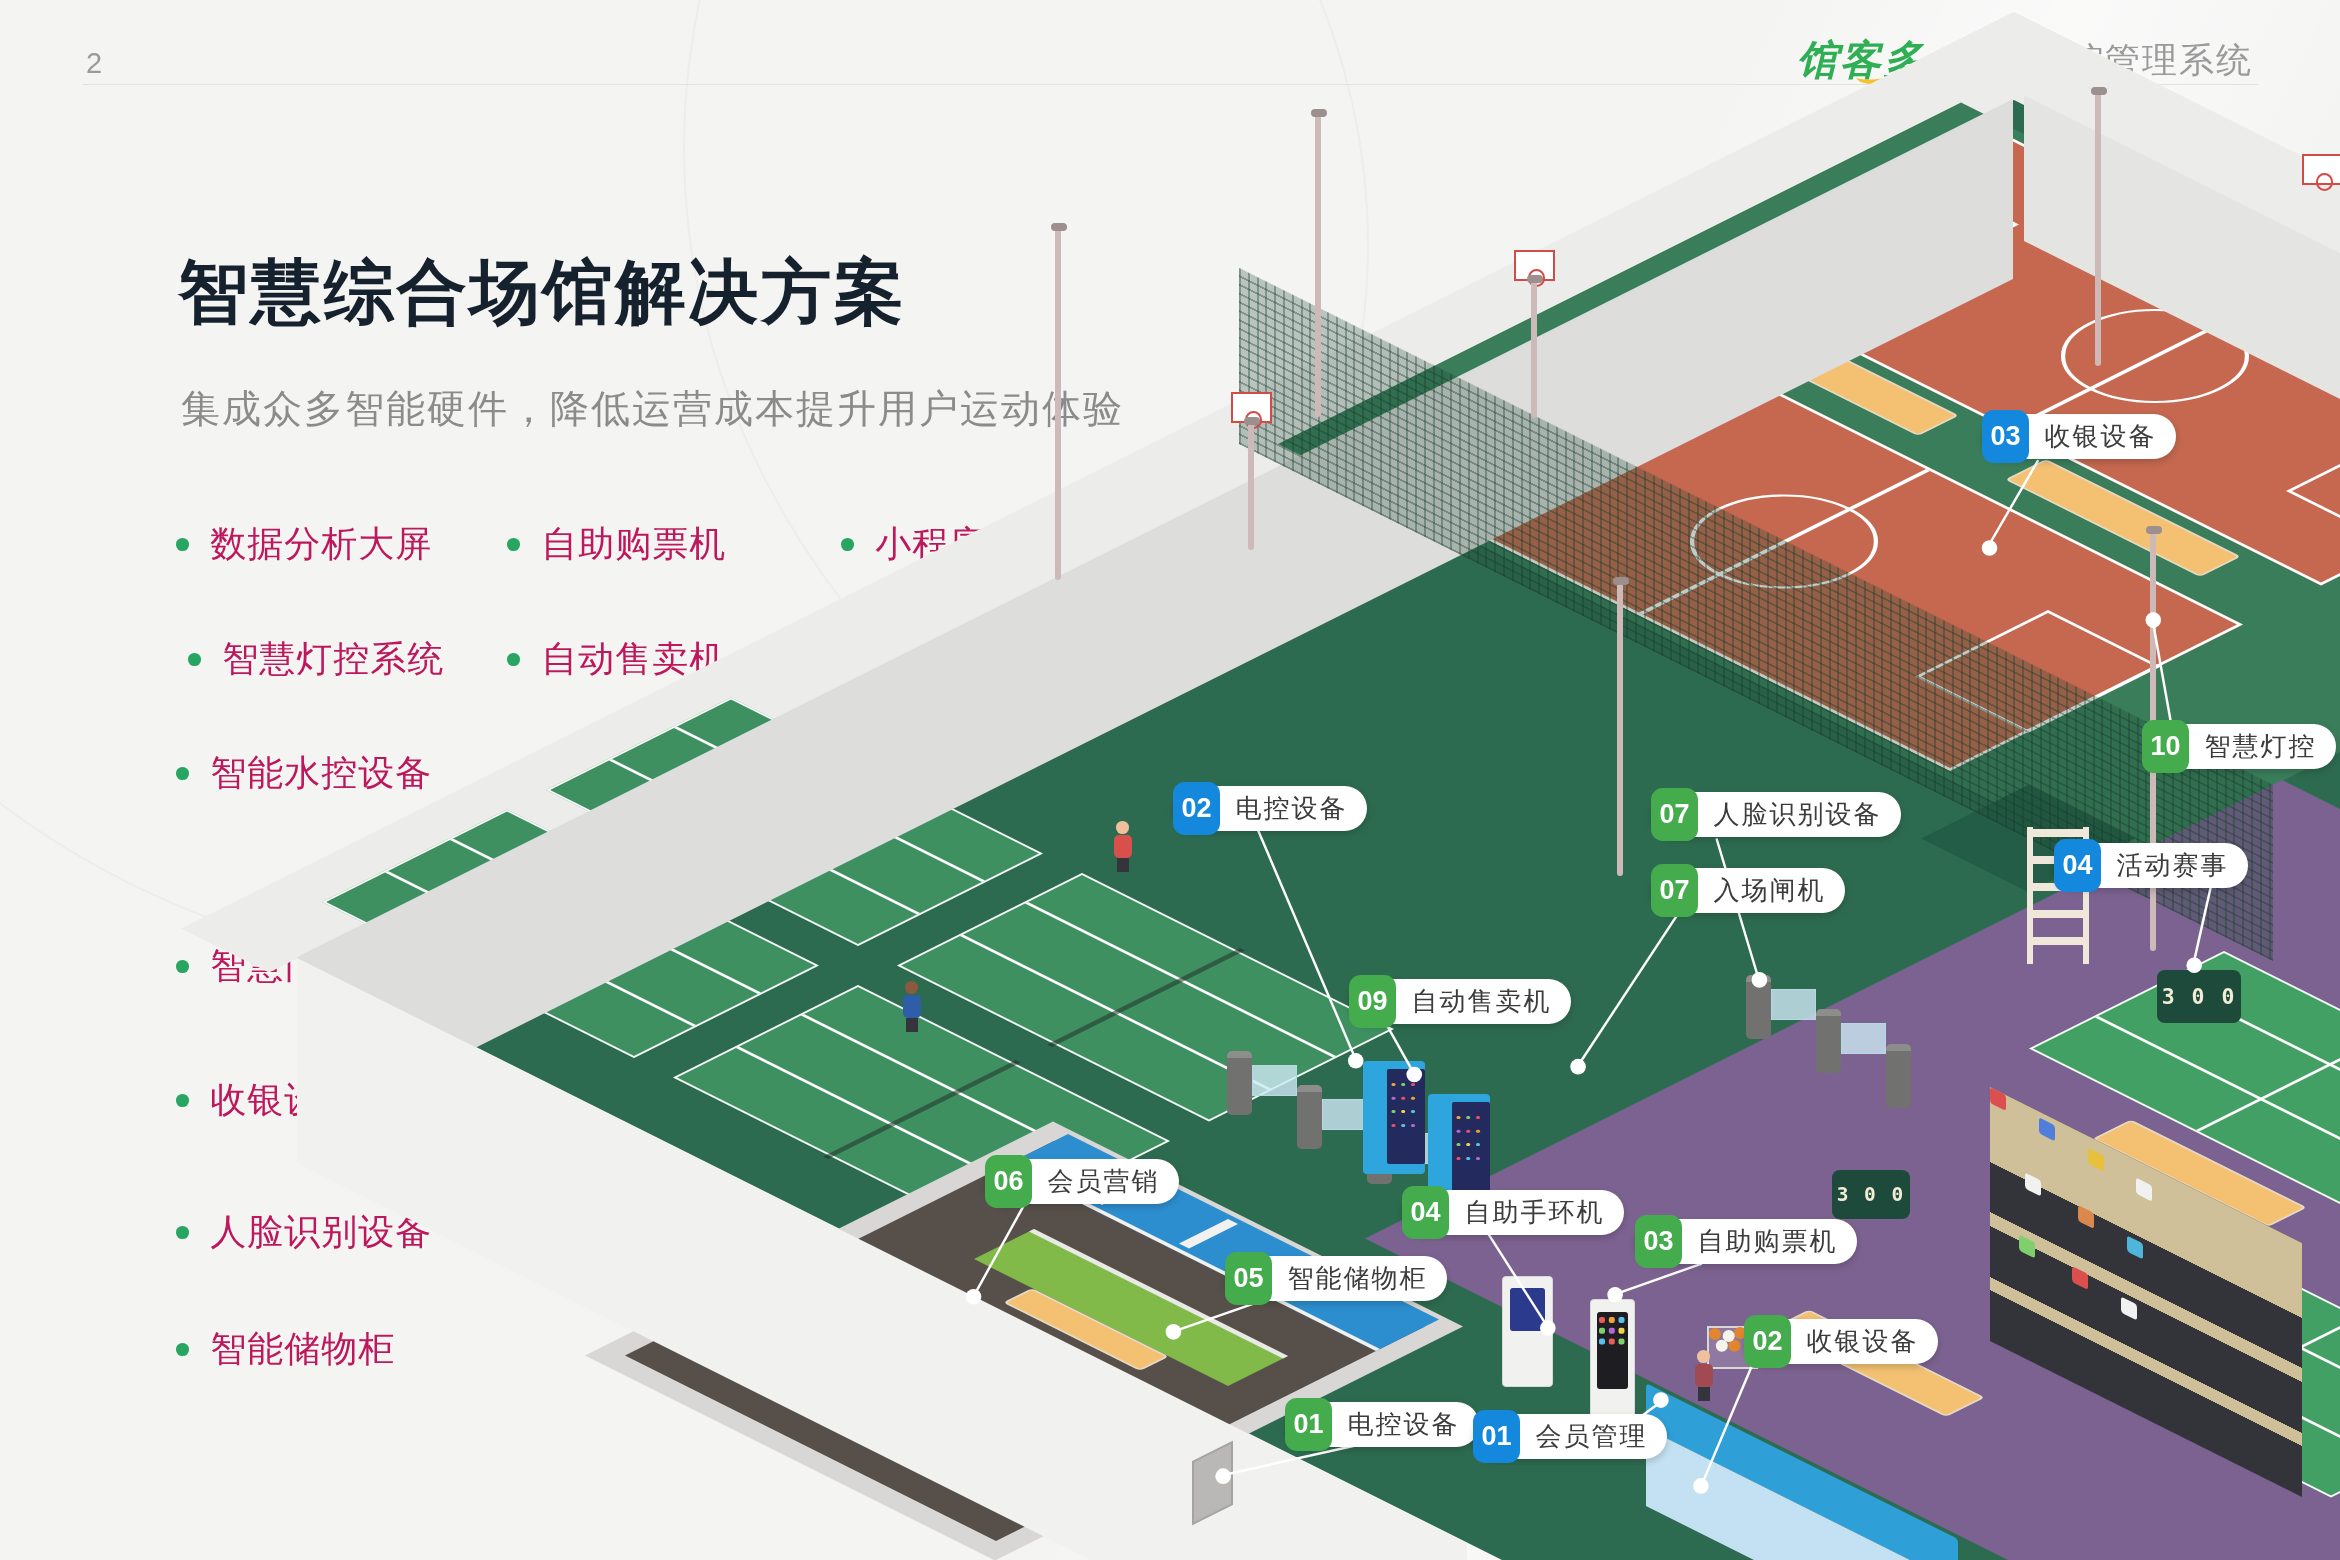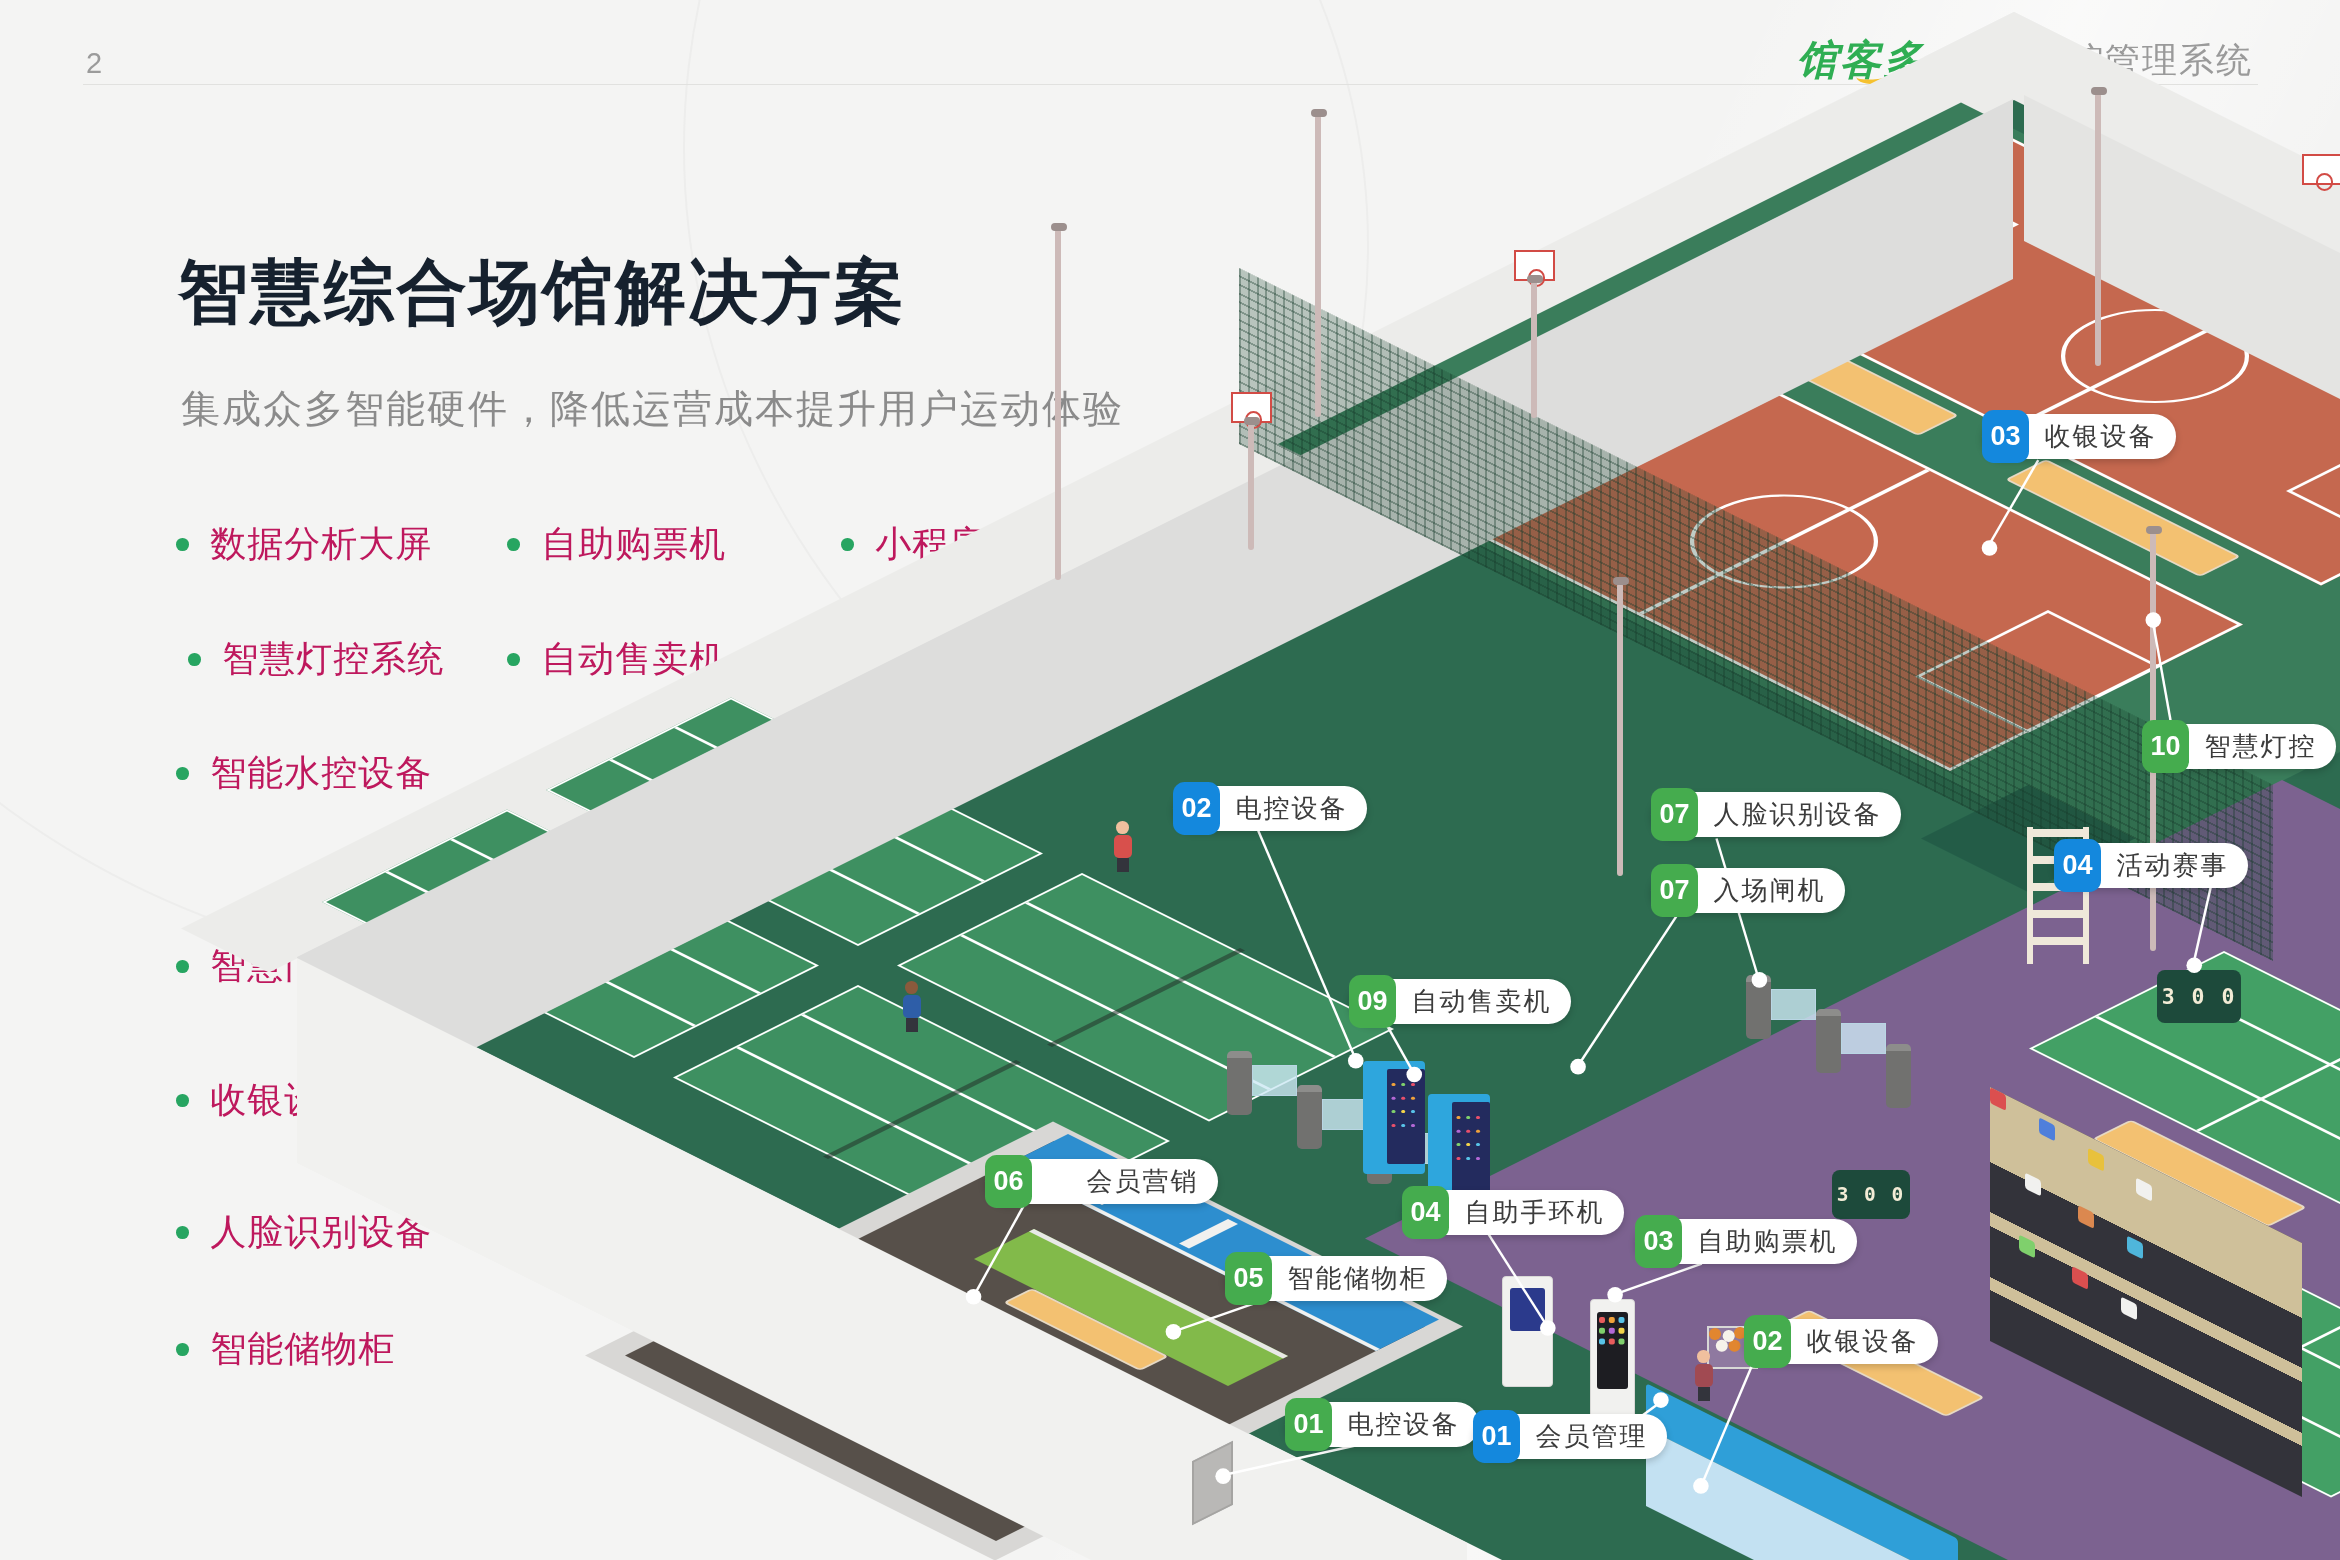--- a/index.html
+++ b/index.html
@@ -376,21 +376,21 @@
     <span class="txt">人脸识别设备</span>
   </div>
 <div class="tag green" style="left:1651px;top:868px;">
     <span class="num">07</span>
     <span class="txt">入场闸机</span>
   </div>
 <div class="tag green" style="left:1349px;top:979px;">
     <span class="num">09</span>
     <span class="txt">自动售卖机</span>
   </div>
-<div class="tag green" style="left:985px;top:1159px;gap:39px;">
+<div class="tag green" style="left:985px;top:1159px;">
     <span class="num">06</span>
     <span class="txt">会员营销</span>
   </div>
 <div class="tag green" style="left:1225px;top:1256px;">
     <span class="num">05</span>
     <span class="txt">智能储物柜</span>
   </div>
 <div class="tag green" style="left:1402px;top:1190px;">
     <span class="num">04</span>
     <span class="txt">自助手环机</span>

